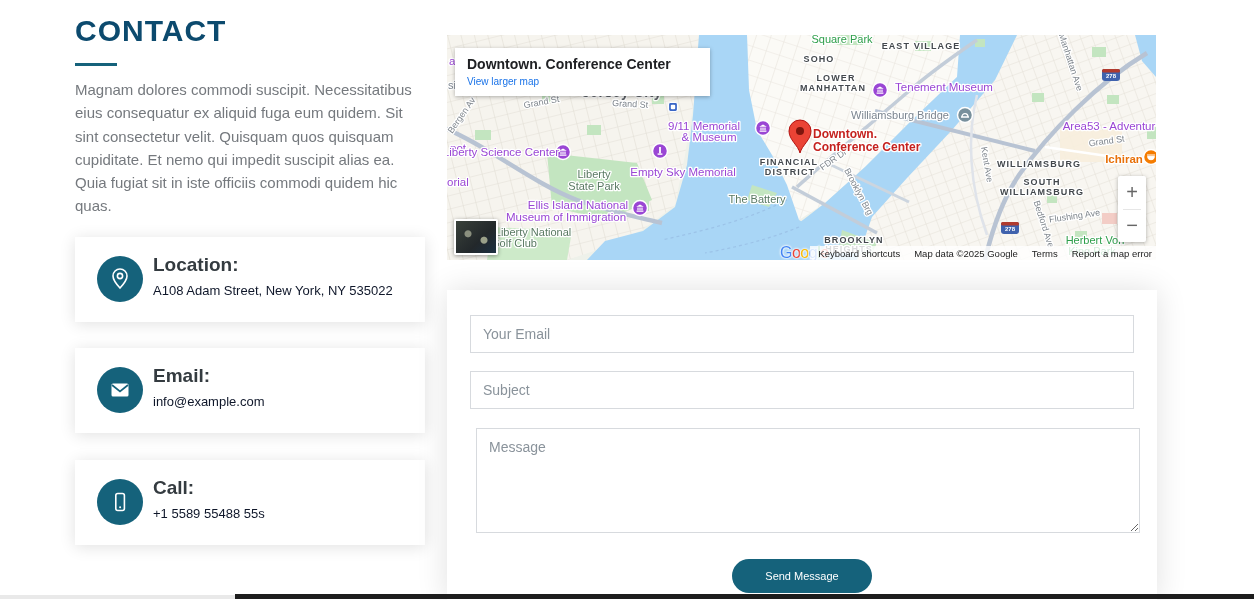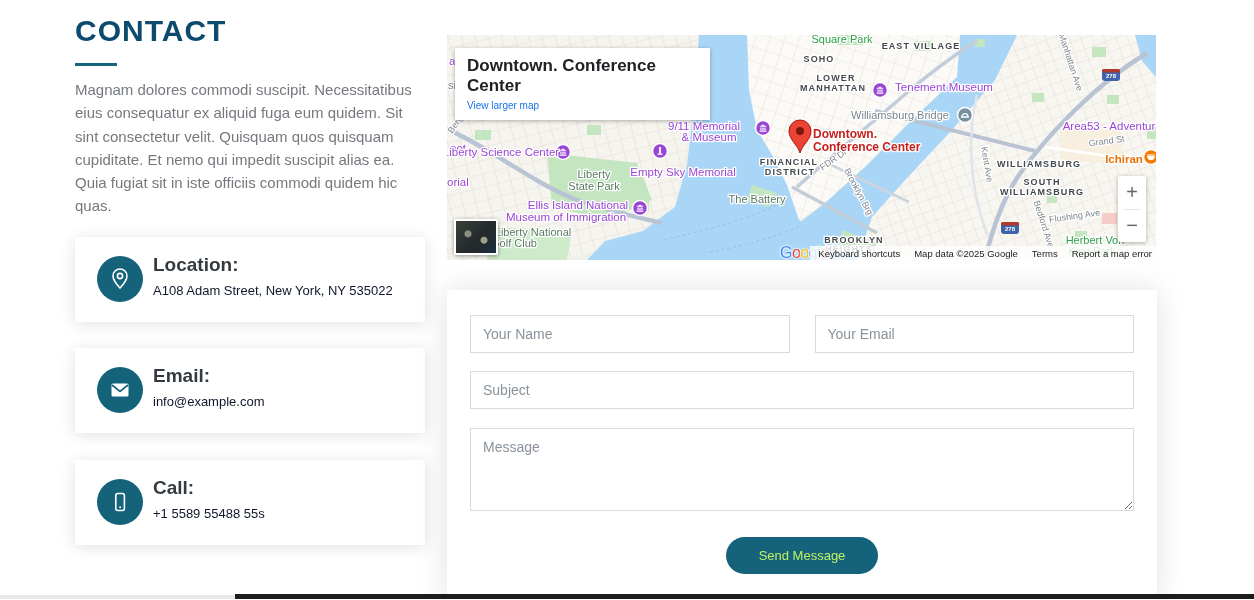--- a/index.html
+++ b/index.html
@@ -35,21 +35,21 @@
   .ml-park{font-size:11px;font-weight:500;fill:#2d9e49;}
   .ml-park-dark{font-size:11px;font-weight:500;fill:#5a7a63;}
   .ml-road{font-size:9px;font-weight:400;fill:#7f868d;stroke-width:2px;}
   .ml-red{font-size:12px;font-weight:700;fill:#c5221f;}
   .ml-gray{font-size:11px;font-weight:400;fill:#7b8590;}
   .ml-orange{font-size:11.5px;font-weight:700;fill:#e8710a;}
   .map-infobox{
     position:absolute;left:8px;top:13px;width:255px;background:#fff;
     box-shadow:0 1px 4px rgba(0,0,0,.3);padding:8px 12px 9px 12px;box-sizing:border-box;
   }
-  .map-infobox .ib-title{font-size:17px;font-weight:700;color:#202124;}
+  .map-infobox .ib-title{font-size:14px;font-weight:700;color:#202124;}
   .map-infobox .ib-link{font-size:10px;color:#1a73e8;margin-top:4px;cursor:pointer;}
   .zoom-ctl{
     position:absolute;left:671px;top:141px;width:28px;height:66px;background:#fff;
     box-shadow:0 1px 4px rgba(0,0,0,.3);border-radius:2px;display:flex;flex-direction:column;align-items:center;
   }
   .zoom-ctl .zbtn{flex:1;width:100%;display:flex;align-items:center;justify-content:center;
     font-size:20px;color:#666;cursor:pointer;user-select:none;}
   .zoom-ctl .zdiv{width:18px;height:1px;background:#e6e6e6;}
   .sat-thumb{
     position:absolute;left:7px;top:184px;width:40px;height:32px;border:2px solid #fff;
@@ -75,25 +75,25 @@
   }
   .form-row{display:flex;gap:25px;}
   .form-card input,.form-card textarea{
     box-sizing:border-box;border:1px solid #d7dade;border-radius:0;background:#fff;
     font-family:"Liberation Sans",sans-serif;font-size:14px;color:#444;
     padding:10px 12px;outline:none;width:100%;
   }
   .form-card input{height:38px;}
   .form-card input::placeholder,.form-card textarea::placeholder{color:#8a939b;}
   .row-gap{height:18px;}
-  .form-card textarea{height:83px;resize:both;}
+  .form-card textarea{height:105px;resize:both;margin-left:6px;}
   .btn-row{display:flex;justify-content:center;margin-top:22px;}
   .send-btn{
-    background:#15627b;color:#bef264;border:none;border-radius:50px;
-    padding:11px 33px;font-size:13px;font-family:"Liberation Sans",sans-serif;cursor:pointer;
+    background:#15627b;color:#ffffff;border:none;border-radius:50px;
+    padding:11px 33px;font-size:11px;font-family:"Liberation Sans",sans-serif;cursor:pointer;
   }
   
   .bottom-bar{position:absolute;left:0;top:594px;width:1254px;height:6px;}
   .bottom-bar .bb-light{position:absolute;left:0;top:1px;width:235px;height:4px;background:#e9e9e9;}
   .bottom-bar .bb-dark{position:absolute;left:235px;top:0;width:1019px;height:5px;background:#1d1d1d;}
 </style>
 </head>
 <body>
 
 <div class="left-col">
@@ -308,21 +308,20 @@
   <div class="map-attrib">
     <span>Keyboard shortcuts</span>
     <span>Map data ©2025 Google</span>
     <span>Terms</span>
     <span>Report a map error</span>
   </div>
 </div>
 
 <div class="form-card">
   <div class="form-row">
-    <input type="text" placeholder="Your Name" style="">
     <input type="email" placeholder="Your Email" style="">
   </div>
   <div class="row-gap"></div>
   <input type="text" placeholder="Subject" style="">
   <div class="row-gap" style="height:19px;"></div>
   <textarea placeholder="Message" style=""></textarea>
   <div class="btn-row">
     <button class="send-btn">Send Message</button>
   </div>
 </div>

